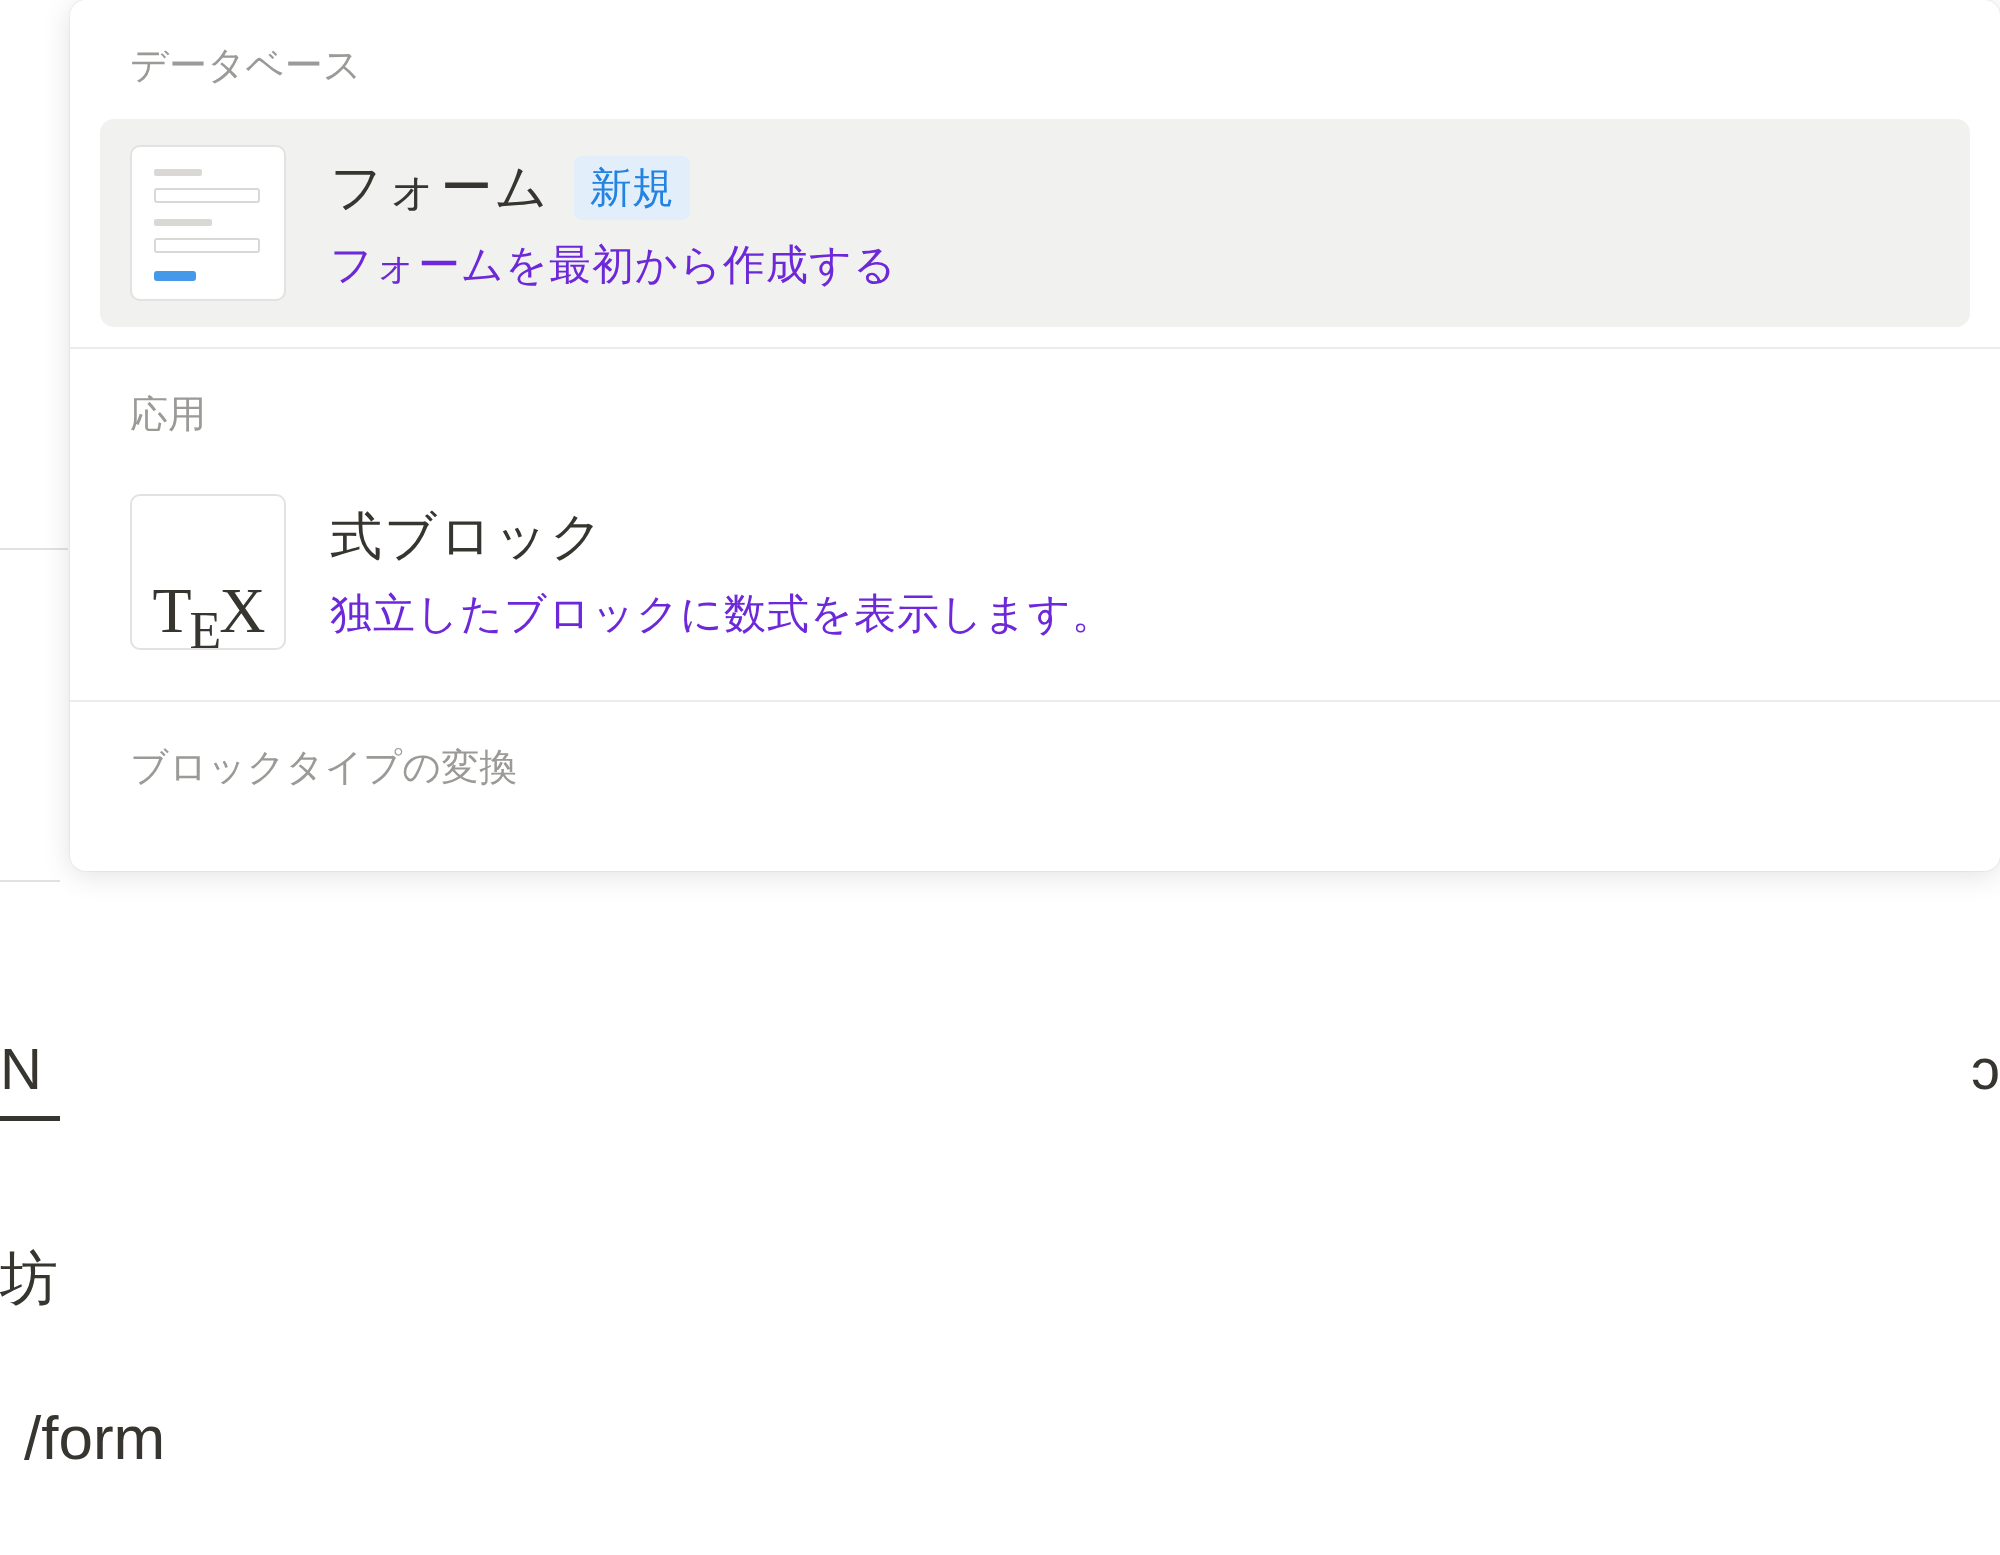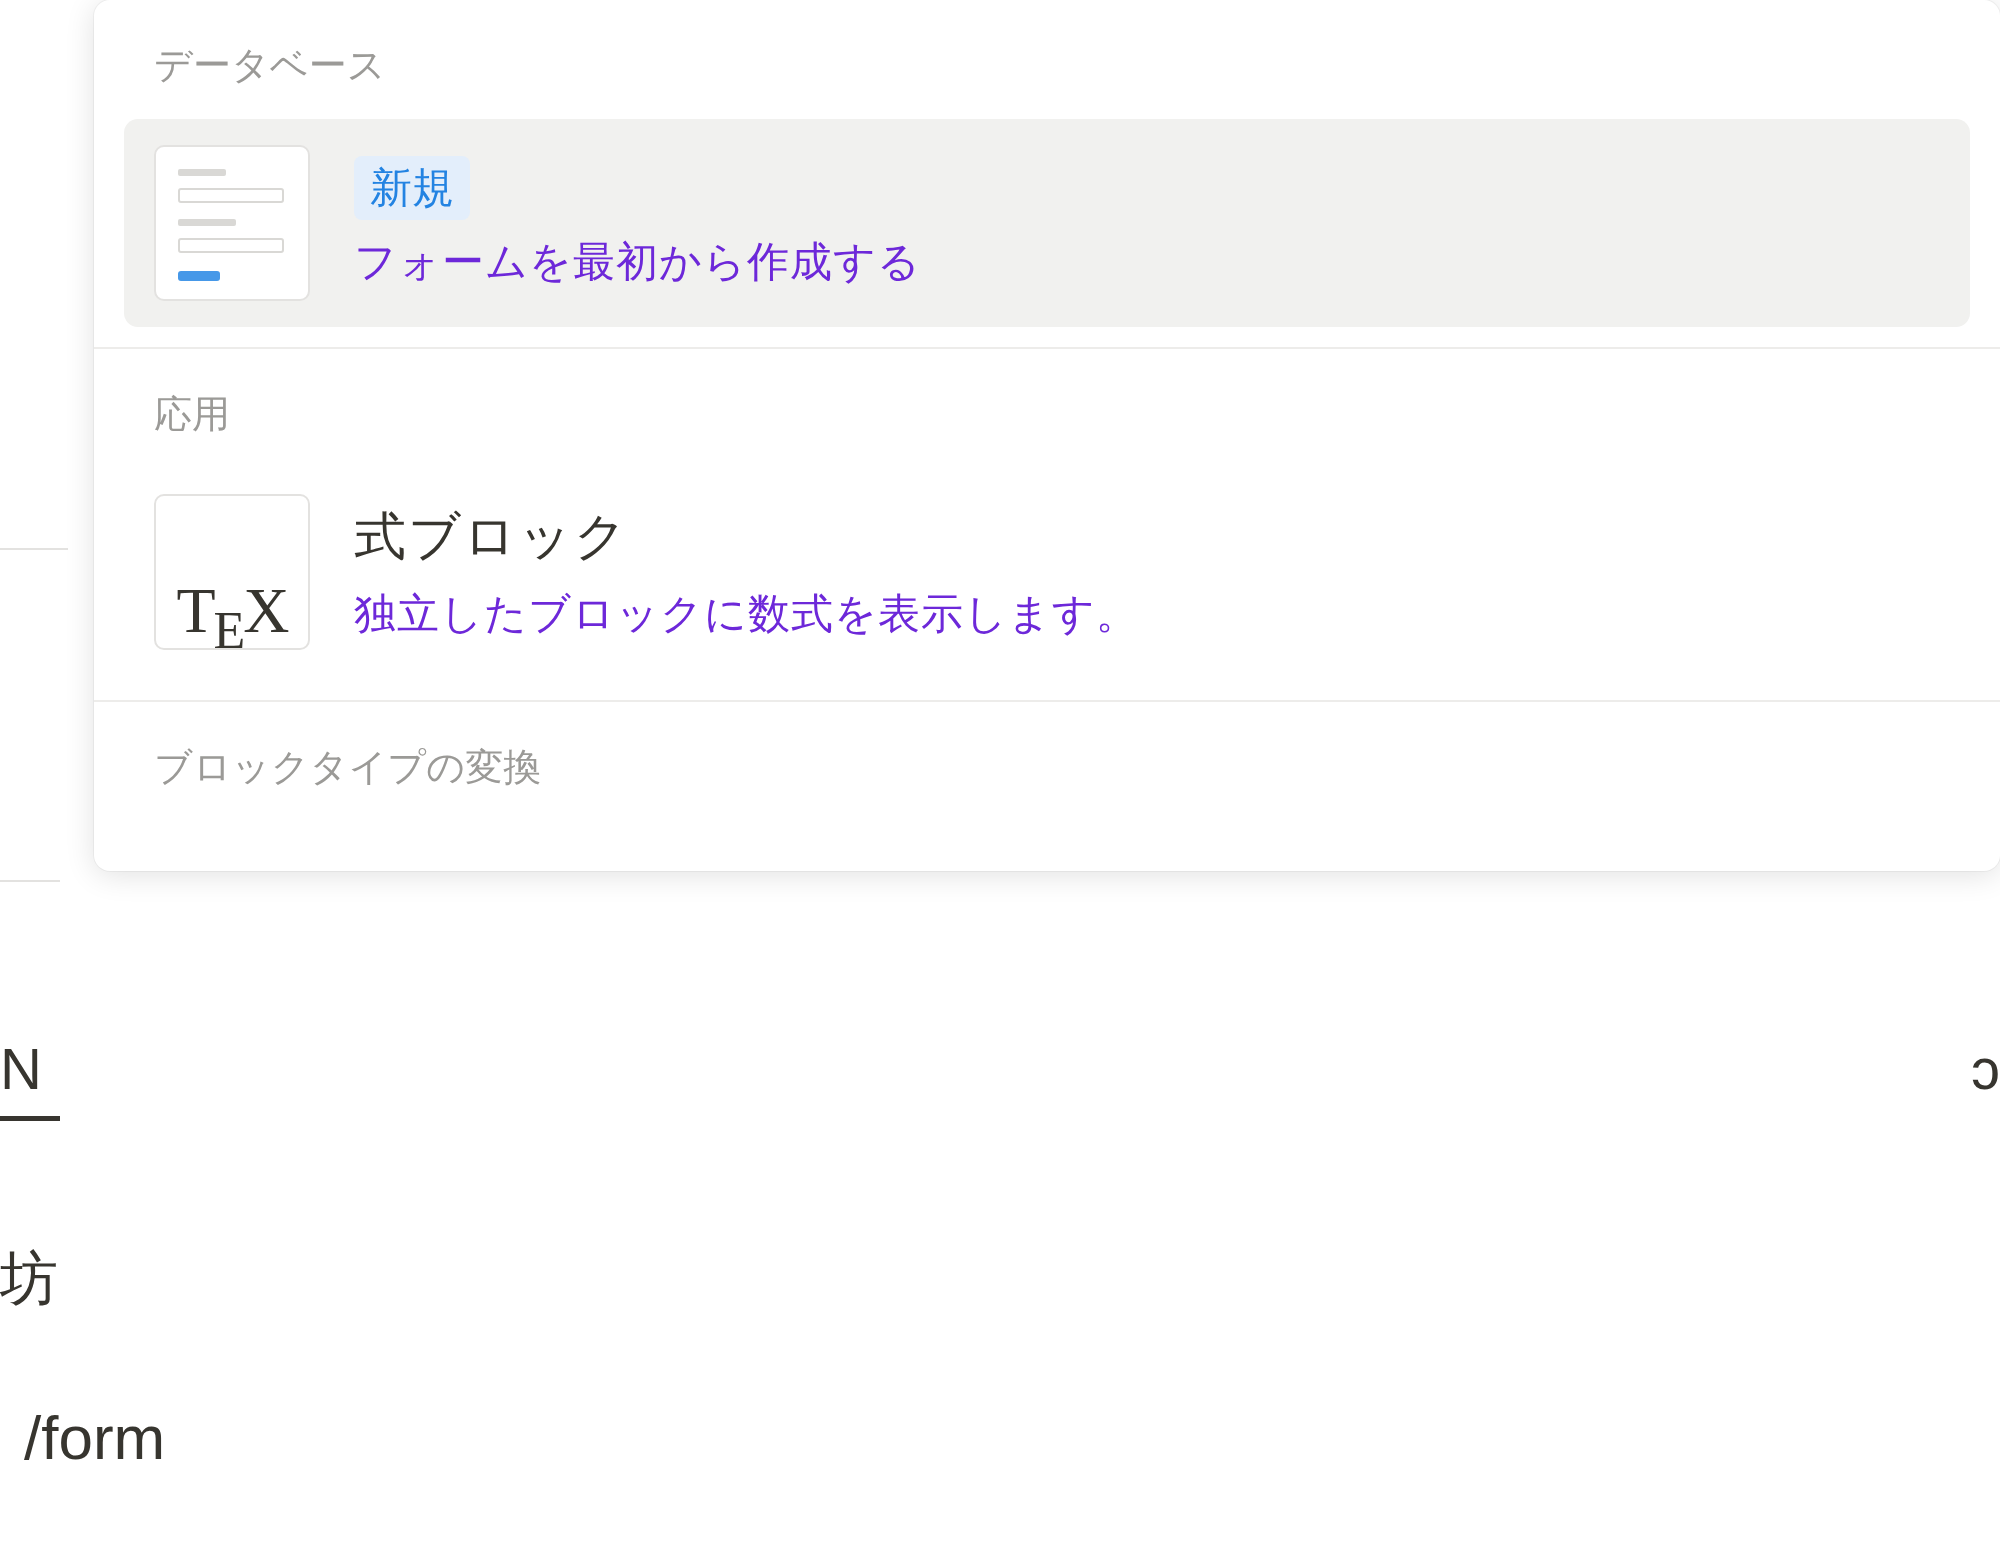--- a/index.html
+++ b/index.html
@@ -17,21 +17,20 @@
     }
     .popup {
       position: absolute;
       left: 70px;
       top: 0;
       right: 0;
       background: #ffffff;
       border-radius: 16px;
       box-shadow: 0 4px 30px rgba(0,0,0,0.12), 0 0 0 1px rgba(0,0,0,0.04);
       overflow: hidden;
-      margin-left: 24px;
     }
     .section-label {
       font-size: 38px;
       font-weight: 500;
       color: #9b9a97;
       padding: 40px 60px 28px 60px;
     }
     .menu-item {
       display: flex;
       align-items: center;
@@ -229,20 +228,21 @@
       <div class="form-icon">
         <div class="line-short"></div>
         <div class="field"></div>
         <div class="line-mid"></div>
         <div class="field2"></div>
         <div class="btn"></div>
       </div>
     </div>
     <div class="item-text">
       <div class="title-row">
+        <span class="item-title">フォーム</span>
         <span class="badge">新規</span>
       </div>
       <div class="item-desc">フォームを最初から作成する</div>
     </div>
   </div>
 
   <div class="divider"></div>
 
   <div class="section-label">応用</div>
 

